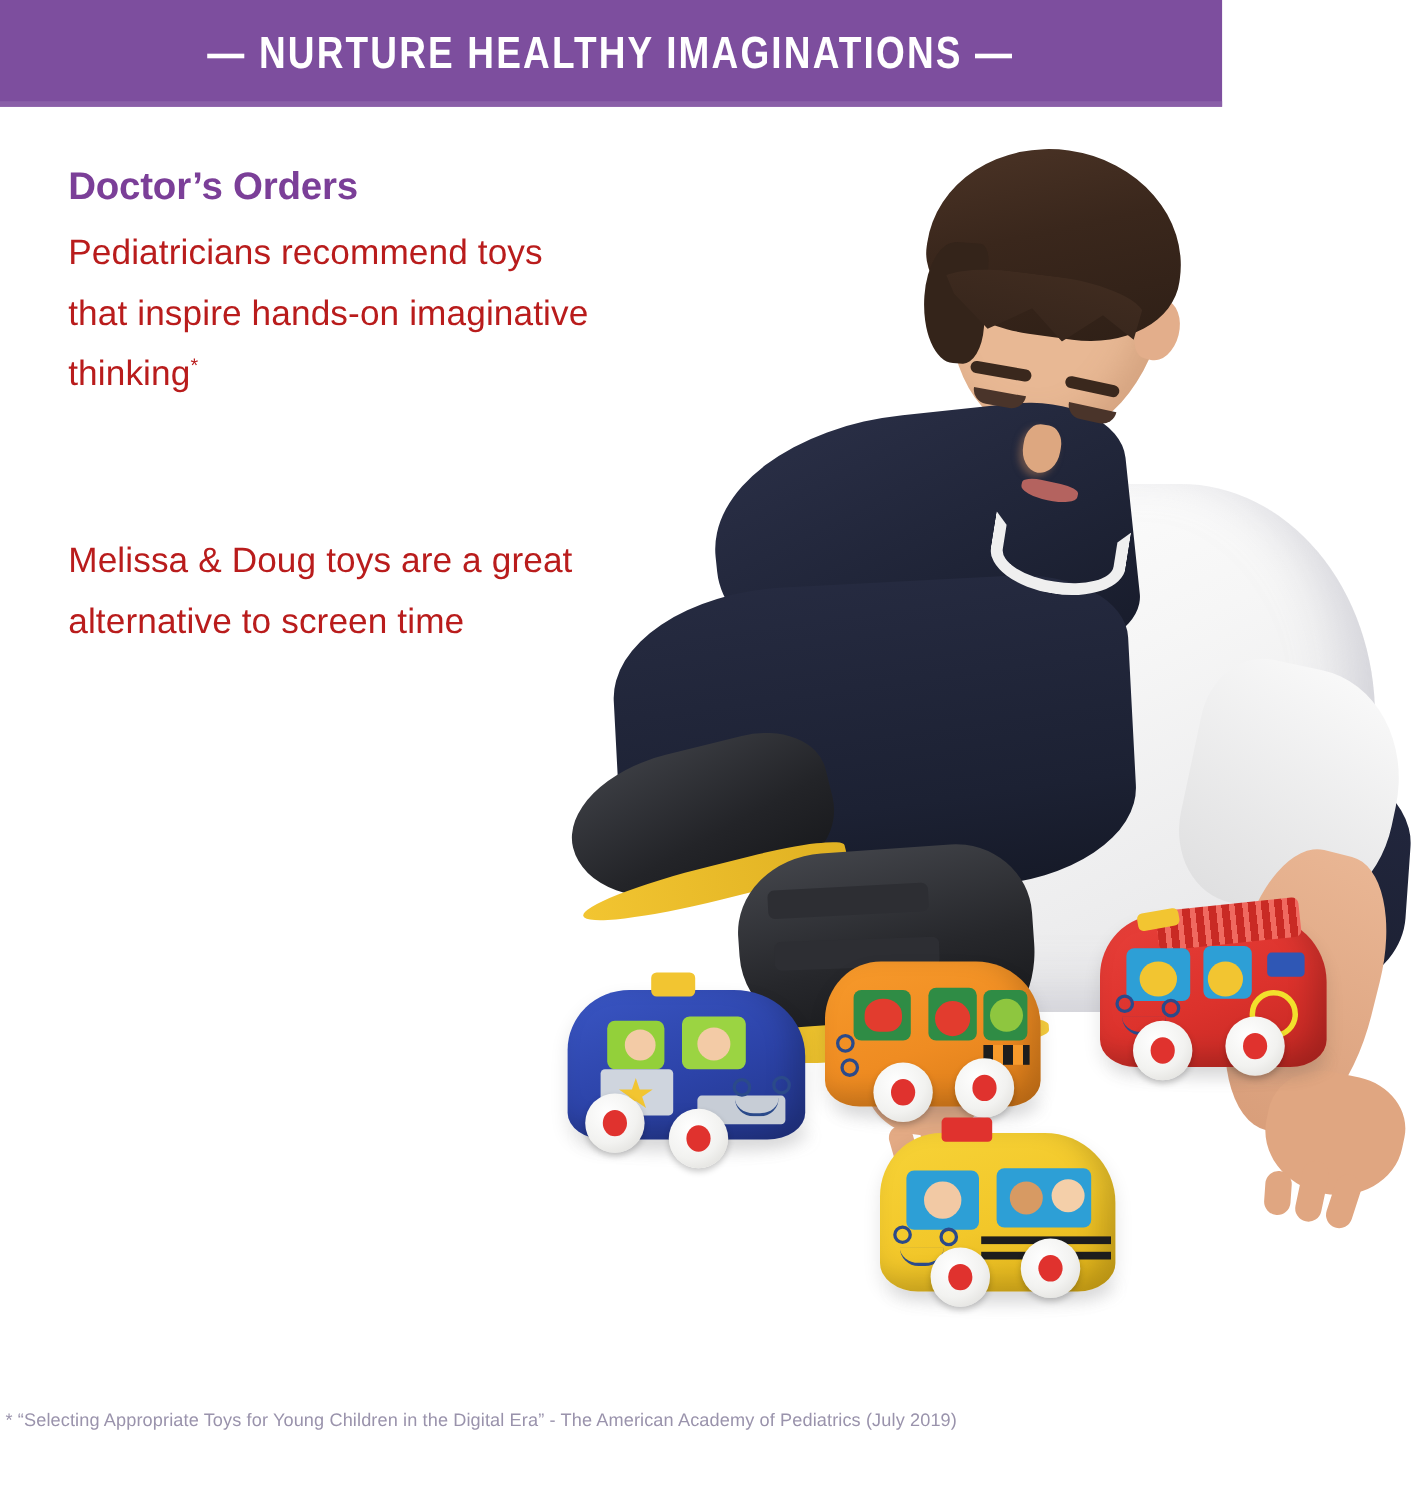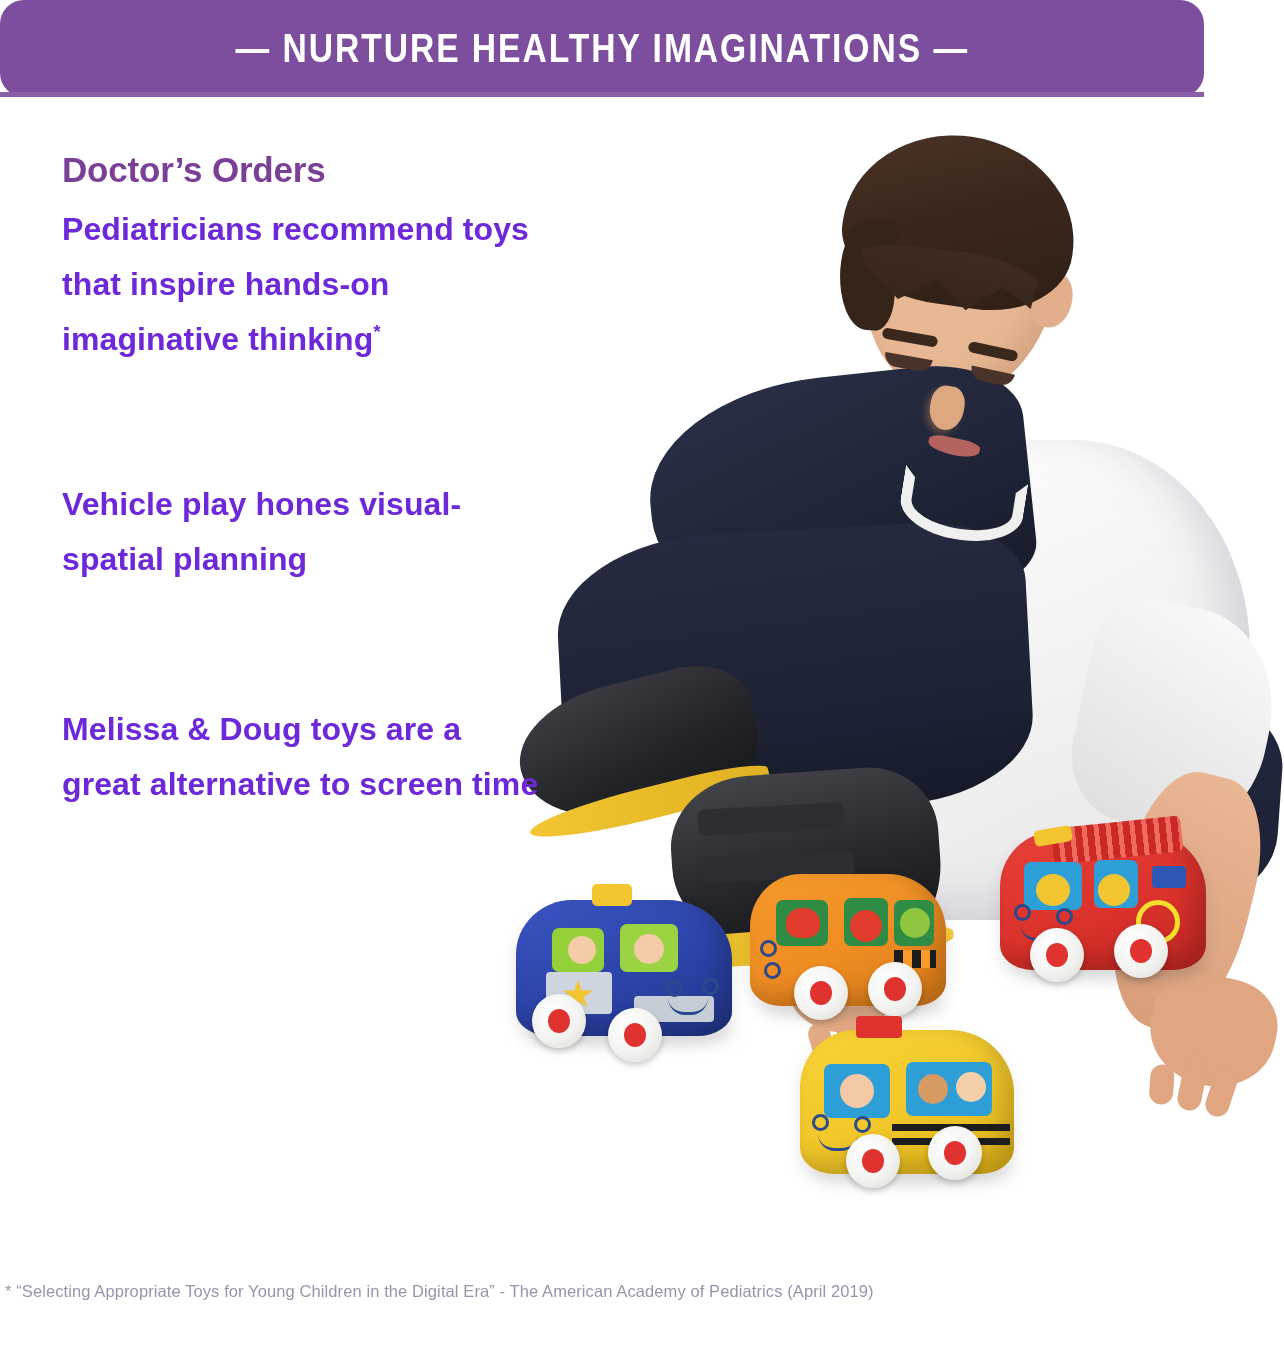--- a/index.html
+++ b/index.html
@@ -11,23 +11,23 @@
   body {
     width: 1284px; height: 1357px;
     position: relative; overflow: hidden;
     font-family: "Liberation Sans", sans-serif;
     -webkit-font-smoothing: antialiased;
   }
 
   
   .banner {
     position: absolute; left: 0; top: 0;
-    width: 1204px; height: 97px;
+    width: 1111px; height: 97px;
     background: #7d4e9e;
-    display: flex; align-items: center; justify-content: center; border-radius: 24px;
+    display: flex; align-items: center; justify-content: center;
   }
   .banner::after {
     content: ""; position: absolute; left: 0; bottom: 0;
     width: 100%; height: 5px; background: #8a5fa8;
   }
   .banner-title {
     color: #ffffff;
     font-family: "Liberation Sans Narrow", "Liberation Sans", sans-serif;
     font-size: 41px;
     font-weight: 700;
@@ -48,23 +48,23 @@
   .feature-block:last-of-type { margin-bottom: 0; }
   .feature-heading {
     color: #7b3f98;
     font-size: 35px;
     font-weight: 700;
     letter-spacing: -0.2px;
     margin: 0 0 12px 0;
     line-height: 1.15;
   }
   .feature-body {
-    color: #6d28d9;
+    color: #b91c1c;
     font-size: 32px;
-    font-weight: 700;
+    font-weight: 400;
     line-height: 1.72;
     margin: 0;
     letter-spacing: 0.1px;
   }
   .feature-body .sup {
     font-size: 18px;
     vertical-align: super;
     line-height: 0;
   }
 
@@ -518,22 +518,21 @@
 </div>
 
 <div class="copy-col">
 
   <div class="feature-block block-1">
     <h2 class="feature-heading">Doctor’s Orders</h2>
     <p class="feature-body"><span>Pediatricians recommend toys that inspire hands-on imaginative thinking</span><span class="sup">*</span></p>
   </div>
 
   <div class="feature-block block-2">
-    <p class="feature-body">Vehicle play hones visual-spatial planning</p>
   </div>
 
   <div class="feature-block block-3">
     <p class="feature-body">Melissa &amp; Doug toys are a great alternative to screen time</p>
   </div>
 
 </div>
 
-<div class="footnote">* “Selecting Appropriate Toys for Young Children in the Digital Era” -  The American Academy of Pediatrics (April 2019)</div>
+<div class="footnote">* “Selecting Appropriate Toys for Young Children in the Digital Era” -  The American Academy of Pediatrics (July 2019)</div>
 
 </body></html>

